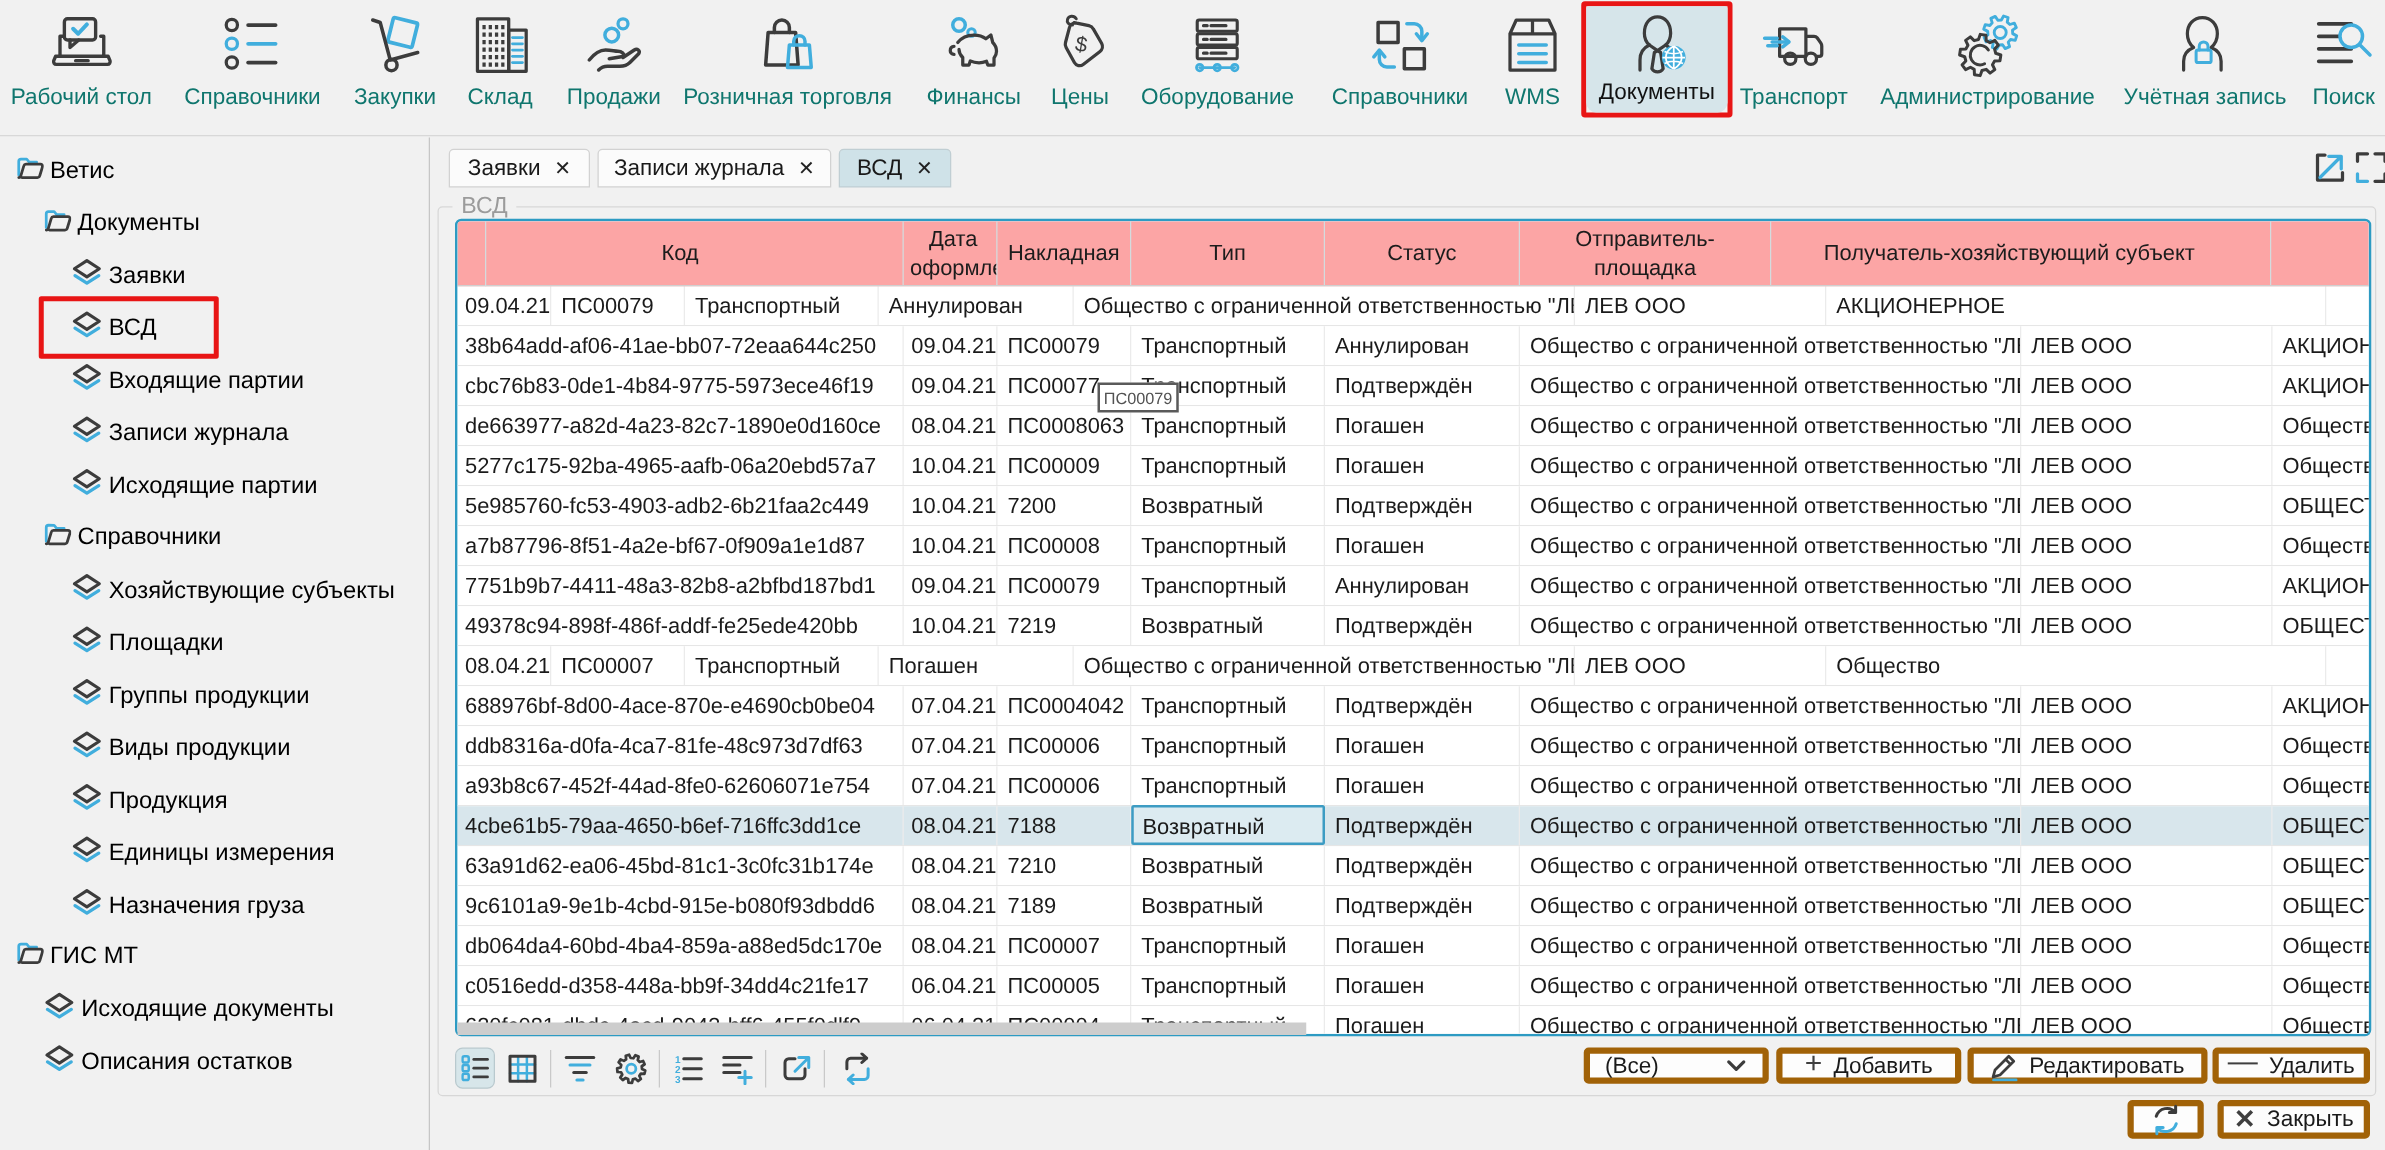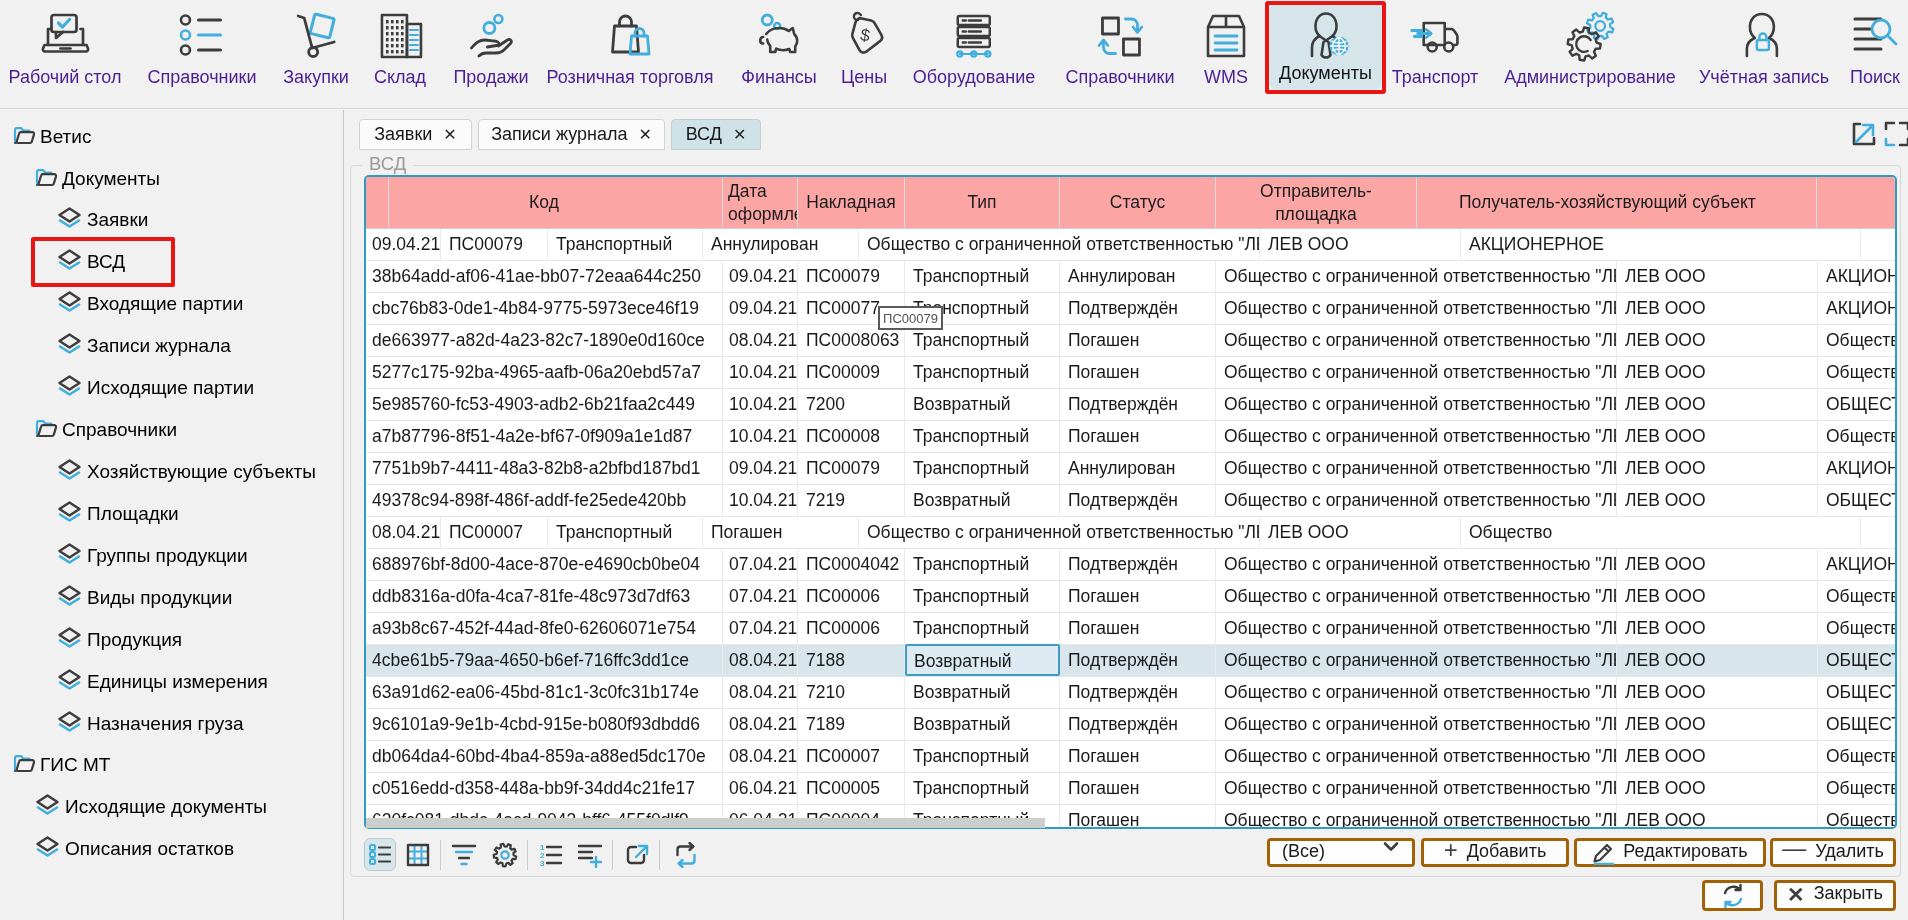--- a/index.html
+++ b/index.html
@@ -1,20 +1,20 @@
 <!DOCTYPE html>
 <html><head><meta charset="utf-8"><title>ВСД</title><style>
 *{margin:0;padding:0;box-sizing:border-box}
 html,body{width:1908px;height:920px;overflow:hidden;background:#f1f1f1;
   font-family:"Liberation Sans",sans-serif;color:#1a1a1a;position:relative}
 
 #topbar{position:absolute;left:0;top:0;width:1908px;height:109px;background:#f1f1f1;border-bottom:1px solid #d8d8d8}
 .titem{position:absolute;top:7px;transform:translateX(-50%);text-align:center;white-space:nowrap}
 .titem .tic{height:58px;display:flex;align-items:center;justify-content:center}
-.titem .tlb{font-size:18px;margin-top:2px;color:#4c1d95}
+.titem .tlb{font-size:18px;margin-top:2px;color:#0f766e}
 #docsTile{position:absolute;left:1265px;top:1px;width:121px;height:93px;border:4px solid #e81515;border-radius:3px}
 #docsTile .bg{position:absolute;left:0;top:0;right:0;bottom:0;background:#d6e5ea;border-radius:2px 2px 8px 8px}
 #docsTile .tic{position:relative;height:56px;display:flex;align-items:center;justify-content:center;margin-top:2px}
 #docsTile .tlb{position:relative;font-size:18px;text-align:center;color:#111}
 
 #sidebar{position:absolute;left:0;top:110px;width:344px;height:810px;background:#f1f1f1;border-right:1px solid #c6c6c6}
 .tnode{position:absolute;height:28px;line-height:28px;font-size:19px;white-space:nowrap;color:#000000}
 .tnode svg{vertical-align:-4px;margin-right:5px}
 #vsdbox{position:absolute;left:31px;top:127px;width:144px;height:50px;border:4px solid #e81515;border-radius:2px}
 
@@ -41,22 +41,22 @@
 
 #tooltip{position:absolute;left:878px;top:306px;width:65px;height:24px;background:#fff;border:2px solid #5a5a5a;
   font-size:13px;color:#525252;display:flex;align-items:center;justify-content:center;z-index:30}
 
 #hscroll{position:absolute;left:366px;top:818px;width:679px;height:10px;background:#cdcdcd;z-index:20}
 
 .bicon{position:absolute;top:838px;width:32px;height:33px;display:flex;align-items:center;justify-content:center}
 .bicon.on{background:#d7e6ea;border:1px solid #bicccf;border:1px solid #b9c9ce;border-radius:6px}
 .bsep{position:absolute;top:840px;width:1px;height:30px;background:#c9c9c9}
 
-.btn{position:absolute;height:29px;background:#fdfdfd;border:3px solid #a16207;border-radius:4px;
-  font-size:18px;color:#1a1a1a;display:flex;align-items:flex-start;justify-content:center;gap:9px}
+.btn{position:absolute;height:29px;background:#fdfdfd;border:5px solid #a16207;border-radius:4px;
+  font-size:18px;color:#1a1a1a;display:flex;align-items:center;justify-content:center;gap:9px}
 .btn svg{flex:none}
 .plus{font-size:24px;color:#3f3f3f;line-height:1;margin-top:-3px}
 .minus{font-size:24px;color:#3f3f3f;line-height:1;margin-top:-5px}
 .xx{font-size:21px;color:#3f3f3f;font-weight:bold}
 #selAll{justify-content:space-between;padding:0 12px}
 
 #owin{position:absolute;left:1849px;top:119px}
 #mwin{position:absolute;left:1884px;top:119px}
 </style></head><body>
 
@@ -356,21 +356,21 @@
 <div id="mwin"><svg width="26" height="30" viewBox="0 0 26 30" fill="none">
       <path stroke="#3c3c3c" stroke-width="2.6" fill="none" stroke-linecap="round" stroke-linejoin="round" d="M2 10 v-6 h8 M24 10 l0 -6 l-8 0 M24 20 v6 h-8"></path>
       <path stroke="#41aedd" stroke-width="2.6" fill="none" stroke-linecap="round" stroke-linejoin="round" d="M2 20 v6 h8"></path>
     </svg></div>
 <div id="fset"></div>
 <div id="fsetlbl">ВСД</div>
 <div id="tpanel">
     <div id="thead">
 <div class="h" style="width:357px">Код</div>
 <div class="h" style="width:75px;align-items:flex-start;padding-left:5px;text-align:left">
-        <span style="width:100%;">Дата</span>
+        <span style="width:100%;text-align:center">Дата</span>
         <span style="white-space:nowrap">оформления</span>
       </div>
 <div class="h" style="width:107px">Накладная</div>
 <div class="h" style="width:155px">Тип</div>
 <div class="h" style="width:156px">Статус</div>
 <div class="h" style="width:201px">Отправитель-<br>площадка</div>
 <div class="h" style="width:400px;align-items:flex-start;padding-left:42px;text-align:left">Получатель-хозяйствующий субъект</div>
 </div>
 <div style="position:absolute;left:22px;top:0;width:1px;height:52px;background:#d4dbde"></div>
 <div class="trow">

